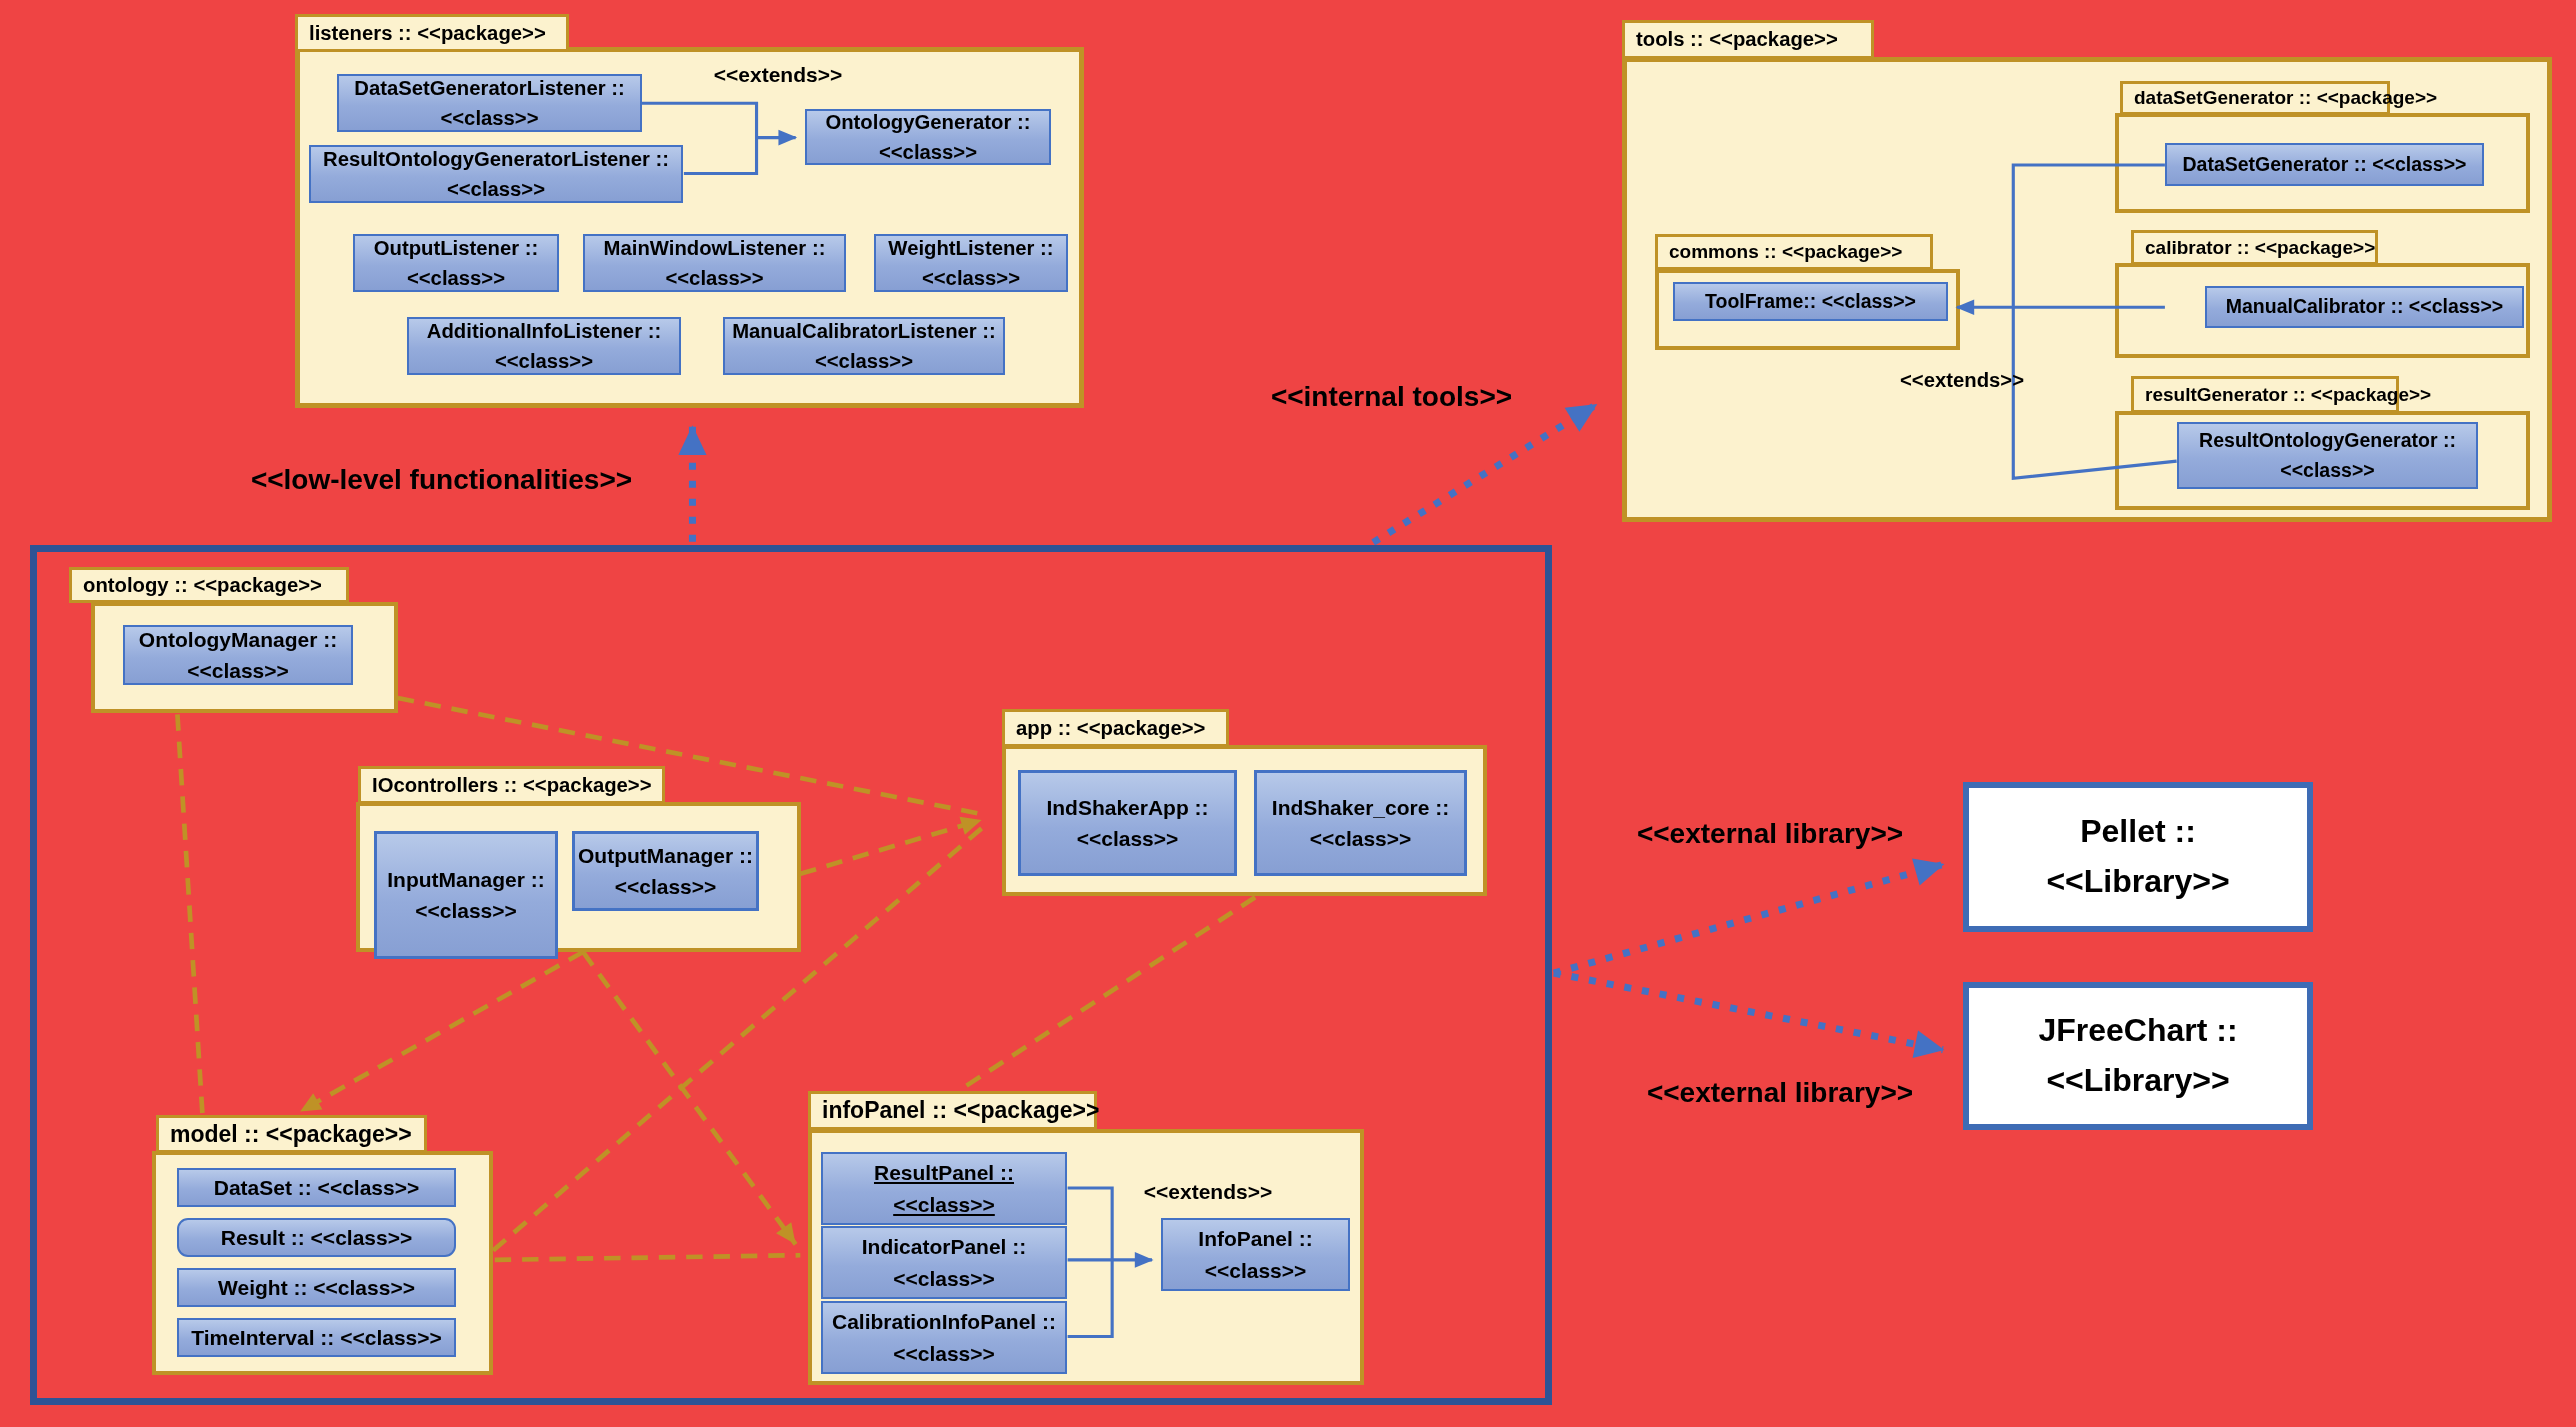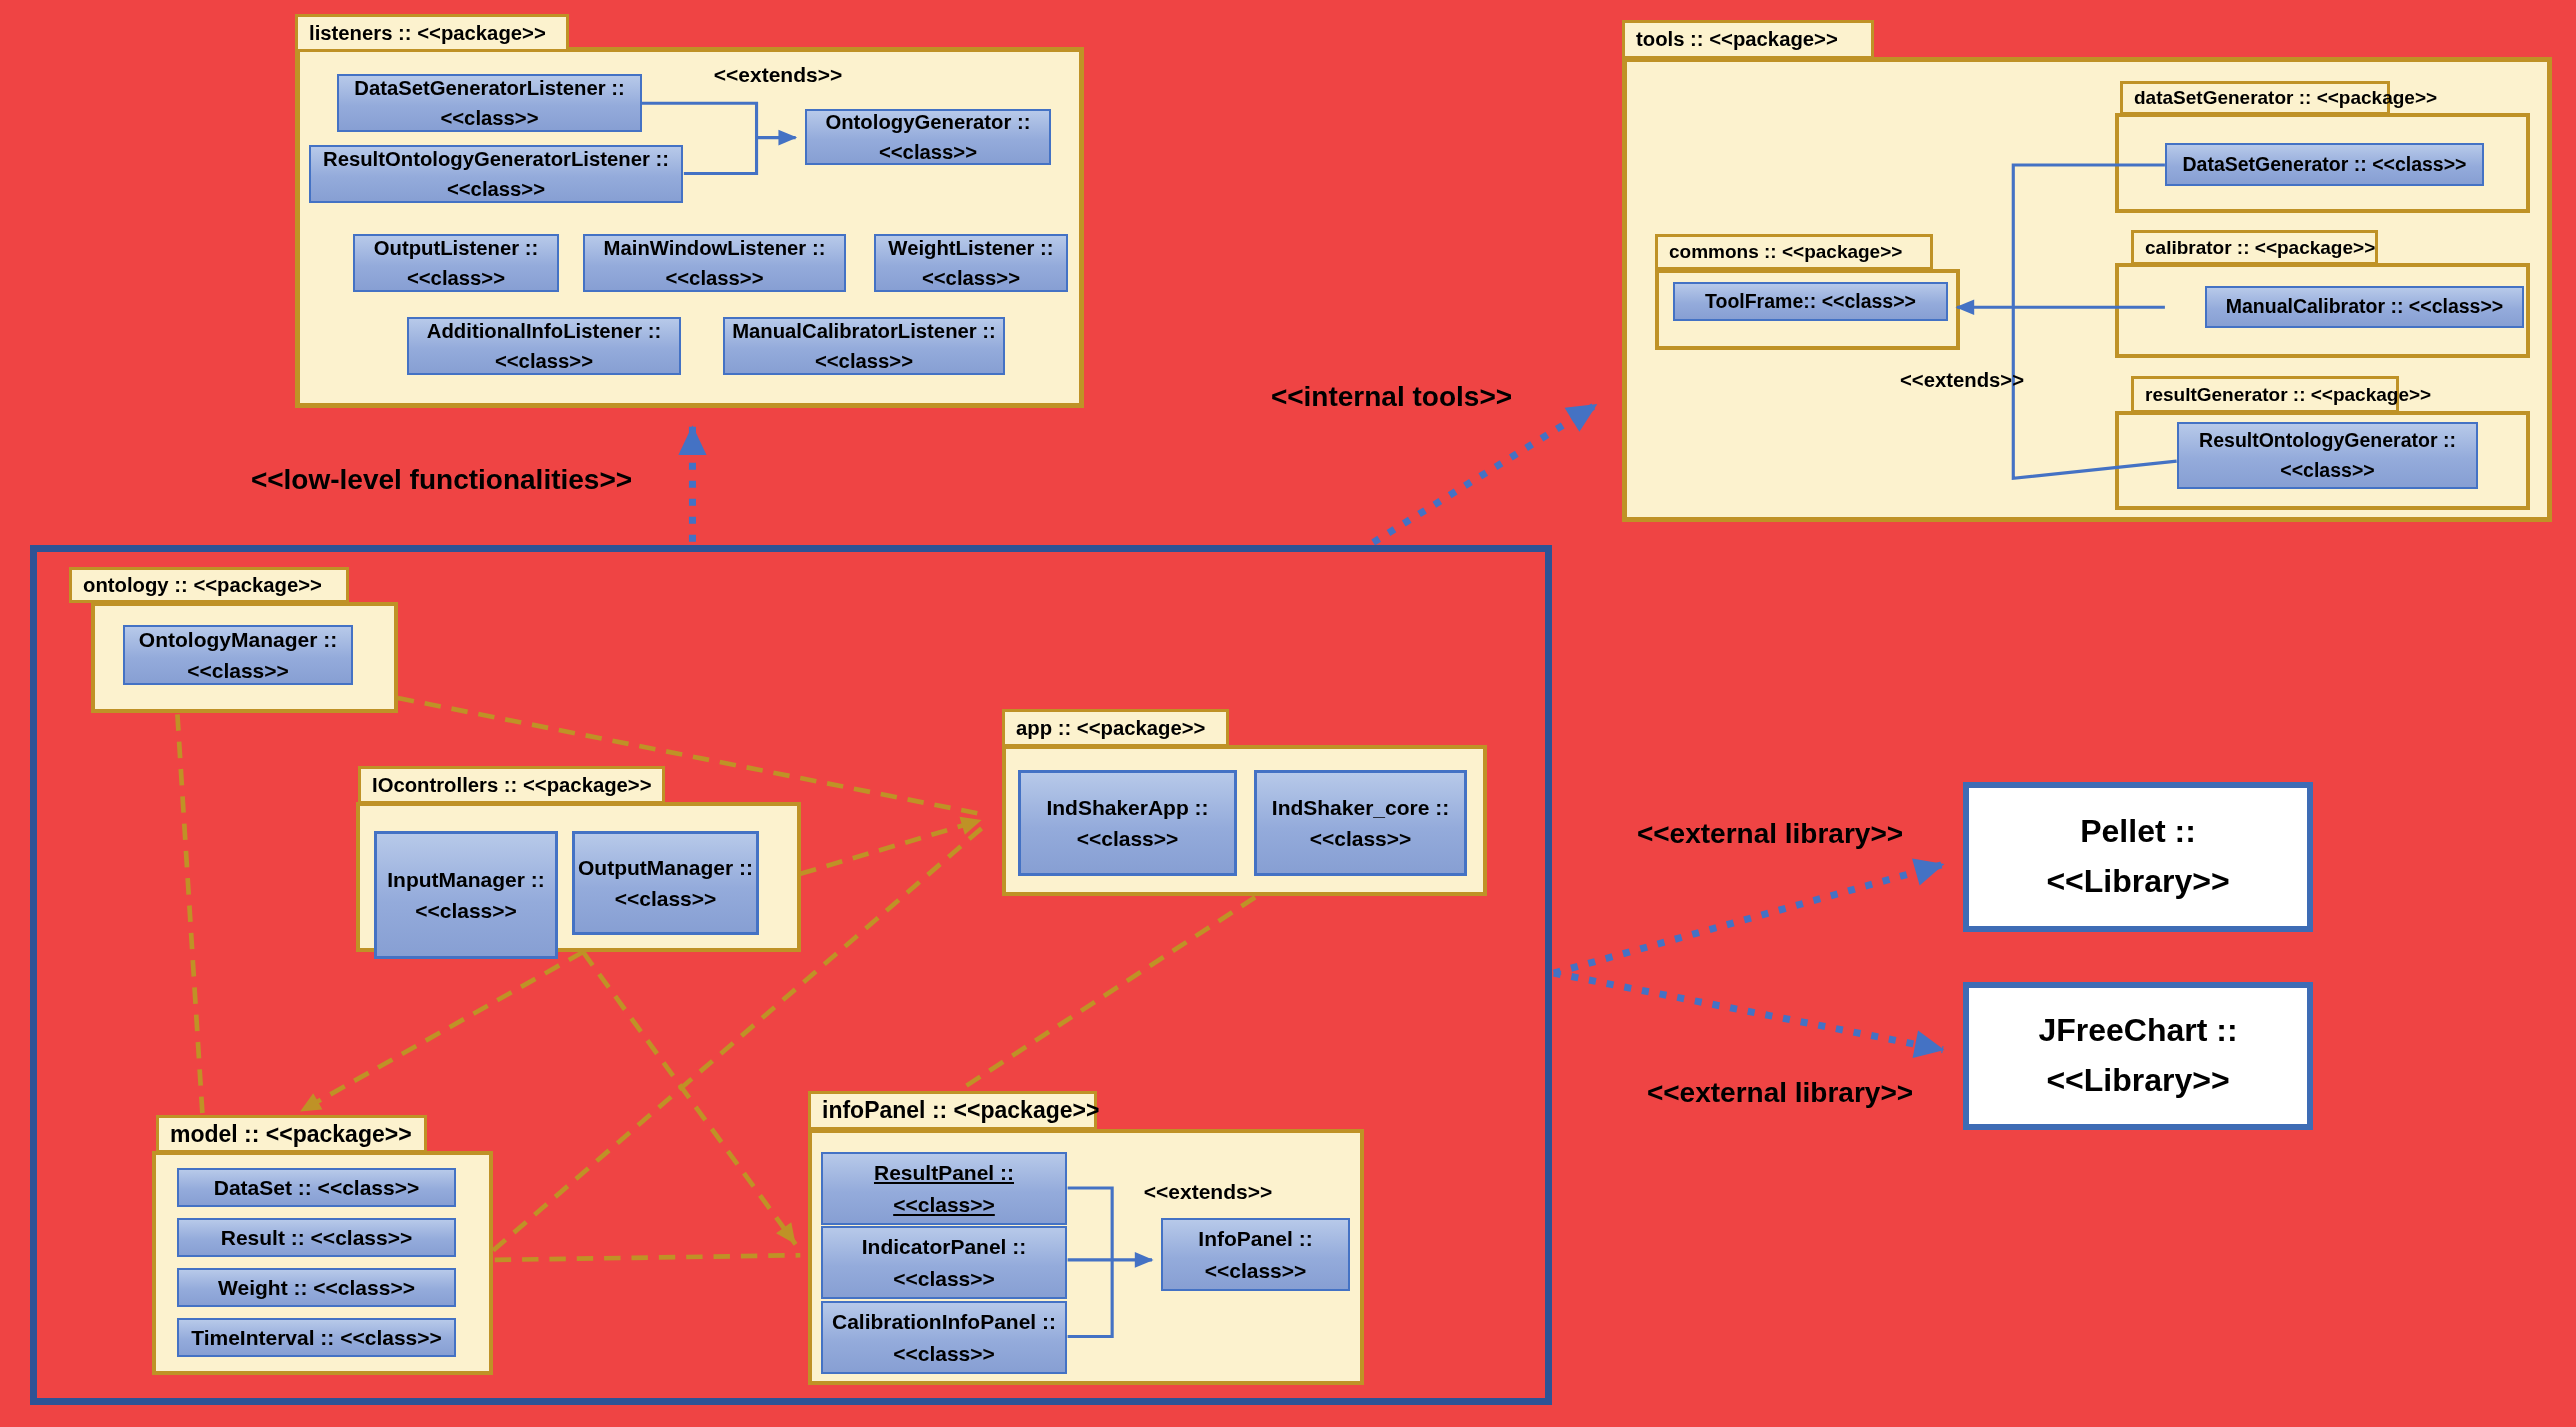--- a/index.html
+++ b/index.html
@@ -164,21 +164,21 @@
   </div>
 
   <div class="tab f26" style="left:358px;top:766px;width:307px;height:38px;">
     <span>IOcontrollers :: &lt;&lt;package&gt;&gt;</span>
   </div>
   <div class="pbody" style="left:356px;top:802px;width:445px;height:150px;"></div>
   <div class="cls bb f27" style="left:374px;top:831px;width:184px;height:128px;">
     <span>InputManager ::</span>
     <span>&lt;&lt;class&gt;&gt;</span>
   </div>
-  <div class="cls bb f27" style="left:572px;top:831px;width:187px;height:104px;">
+  <div class="cls bb f27" style="left:572px;top:831px;width:187px;height:80px;">
     <span>OutputManager ::</span>
     <span>&lt;&lt;class&gt;&gt;</span>
   </div>
 
   <div class="tab f26" style="left:1002px;top:709px;width:227px;height:38px;">
     <span>app :: &lt;&lt;package&gt;&gt;</span>
   </div>
   <div class="pbody" style="left:1002px;top:745px;width:485px;height:151px;"></div>
   <div class="cls bb f27" style="left:1018px;top:770px;width:219px;height:106px;">
     <span>IndShakerApp ::</span>
@@ -189,21 +189,21 @@
     <span>&lt;&lt;class&gt;&gt;</span>
   </div>
 
   <div class="tab f29" style="left:156px;top:1115px;width:271px;height:38px;">
     <span>model :: &lt;&lt;package&gt;&gt;</span>
   </div>
   <div class="pbody" style="left:152px;top:1151px;width:341px;height:224px;"></div>
   <div class="cls f27" style="left:177px;top:1168px;width:279px;height:39px;">
     <span>DataSet :: &lt;&lt;class&gt;&gt;</span>
   </div>
-  <div class="cls f27" style="left:177px;top:1218px;width:279px;height:39px;">
+  <div class="cls f27" style="left:177px;top:1218px;width:279px;height:39px;border-radius:11px;">
     <span>Result :: &lt;&lt;class&gt;&gt;</span>
   </div>
   <div class="cls f27" style="left:177px;top:1268px;width:279px;height:39px;">
     <span>Weight :: &lt;&lt;class&gt;&gt;</span>
   </div>
   <div class="cls f27" style="left:177px;top:1318px;width:279px;height:39px;">
     <span>TimeInterval :: &lt;&lt;class&gt;&gt;</span>
   </div>
 
   <div class="tab f29" style="left:808px;top:1091px;width:289px;height:39px;">

